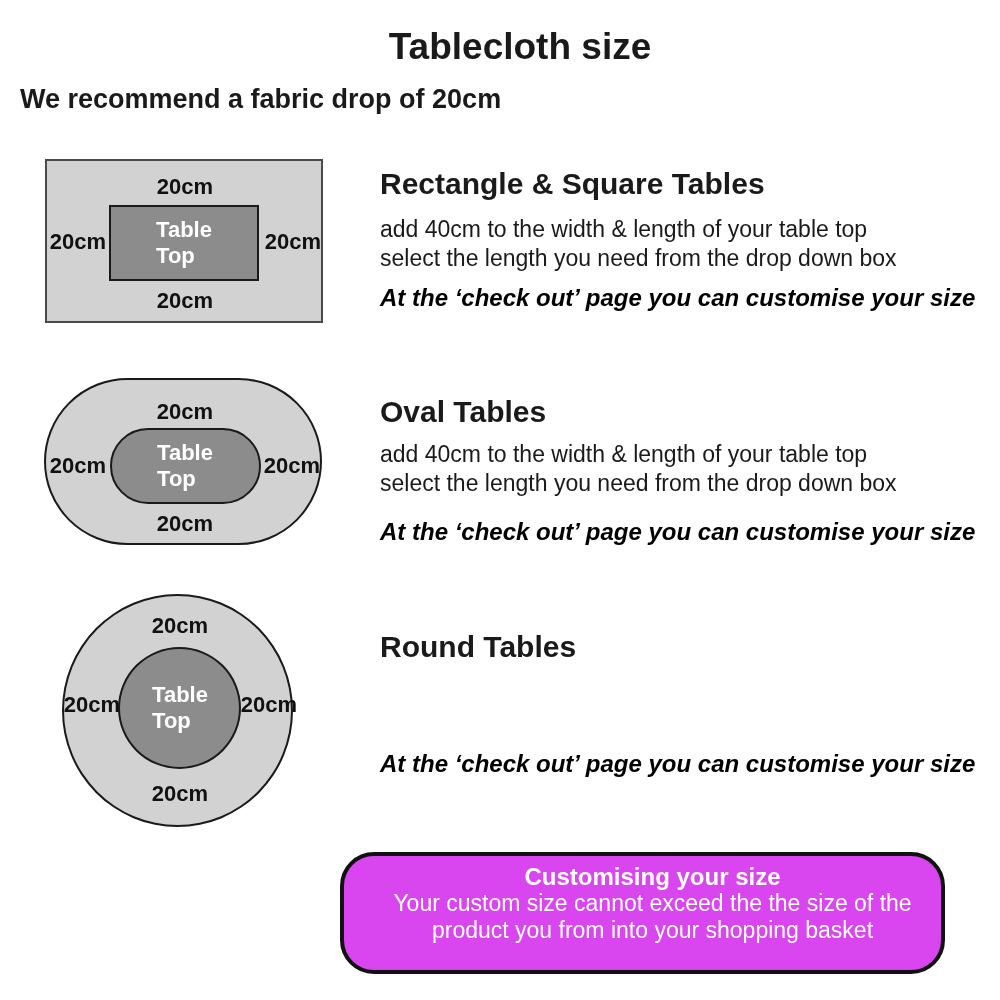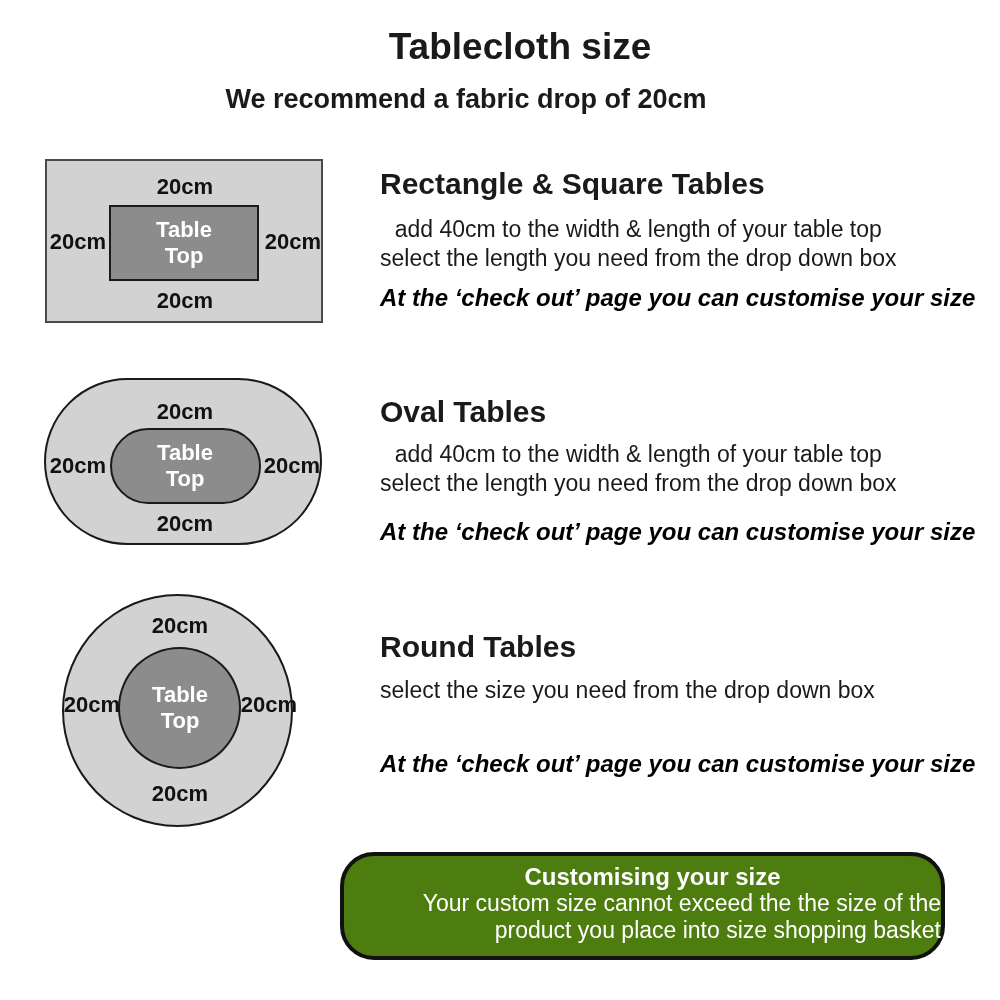--- a/index.html
+++ b/index.html
@@ -14,21 +14,20 @@
   .abs { position: absolute; padding-left: 20px; }
 
   
   .page-title {
     top: 26px; left: 0; width: 1000px;
     text-align: center;
     font-size: 37px; font-weight: bold;
   }
   .page-subtitle {
     top: 84px; left: 0; width: 892px;
-    text-align: center;
     font-size: 27px; font-weight: bold;
   }
 
   
   .diagram { position: absolute; box-sizing: border-box; background: #d2d2d2; }
   .diagram.rect   { left: 45px; top: 159px; width: 278px; height: 164px; border: 2px solid #4a4a4a; }
   .diagram.oval   { left: 44px; top: 378px; width: 278px; height: 167px; border: 2px solid #1a1a1a; border-radius: 84px; }
   .diagram.circle { left: 62px; top: 594px; width: 231px; height: 233px; border: 2px solid #1a1a1a; border-radius: 50%; }
 
   .tabletop { position: absolute; box-sizing: border-box; background: #8c8c8c; border: 2px solid #1a1a1a; }
@@ -37,46 +36,46 @@
   .circle .tabletop { left: 54px; top: 51px; width: 123px; height: 122px; border-radius: 50%; }
 
   .dim-label {
     position: absolute; transform: translate(-50%, -50%);
     font-size: 22px; font-weight: bold; color: #111;
     white-space: nowrap; line-height: 1;
   }
   .tabletop-label {
     position: absolute; transform: translate(-50%, -50%);
     color: #ffffff; font-size: 22px; font-weight: bold;
-    line-height: 26px; text-align: center; white-space: nowrap;
+    line-height: 26px; text-align: left; white-space: nowrap;
   }
   .tabletop-label span { display: block; }
 
   
   .section-heading { left: 360px; font-size: 30px; font-weight: bold; white-space: nowrap; }
-  .section-body    { left: 360px; font-size: 23px; line-height: 29px; white-space: nowrap; text-align: center; }
+  .section-body    { left: 360px; font-size: 23px; line-height: 29px; white-space: nowrap; }
   .section-body span { display: block; }
   .section-note {
     left: 360px; font-size: 24px; font-weight: bold; font-style: italic;
     color: #000000; white-space: nowrap;
   }
 
   
   .footer-box {
-    left: 340px; top: 852px; width: 605px; height: 108px;
+    left: 340px; top: 852px; width: 605px; height: 122px;
     box-sizing: border-box;
-    background: #4d7c0f;
+    background: #d946ef;
     border: 4px solid #111111;
     border-radius: 34px;
     color: #ffffff;
     text-align: center;
     padding-top: 7px;
   }
   .footer-box .fb-heading { font-size: 24px; font-weight: bold; line-height: 27px; }
-  .footer-box .fb-line    { font-size: 23px; line-height: 27px; text-align: right; }
+  .footer-box .fb-line    { font-size: 23px; line-height: 27px; }
 </style>
 </head>
 <body>
 
 <div class="abs page-title">Tablecloth size</div>
 <div class="abs page-subtitle">We recommend a fabric drop of 20cm</div>
 
 <div class="diagram rect">
   <div class="tabletop"></div>
   <div class="tabletop-label" style="left:137px; top:82px;">
@@ -122,21 +121,20 @@
     <span>Top</span>
   </div>
   <span class="dim-label" style="left:116px; top:30px;">20cm</span>
   <span class="dim-label" style="left:28px;  top:109px;">20cm</span>
   <span class="dim-label" style="left:205px; top:109px;">20cm</span>
   <span class="dim-label" style="left:116px; top:198px;">20cm</span>
 </div>
 
 <div class="abs section-heading" style="top:630px;">Round Tables</div>
 <div class="abs section-body" style="top:676px;">
-  <span>select the size you need from the drop down box</span>
 </div>
 <div class="abs section-note" style="top:750px;">At the ‘check out’ page you can customise your size</div>
 
 <div class="abs footer-box">
   <div class="fb-heading">Customising your size</div>
   <div class="fb-line">Your custom size cannot exceed the the size of the</div>
-  <div class="fb-line">product you place into size shopping basket</div>
+  <div class="fb-line">product you from into your shopping basket</div>
 </div>
 
 </body></html>

